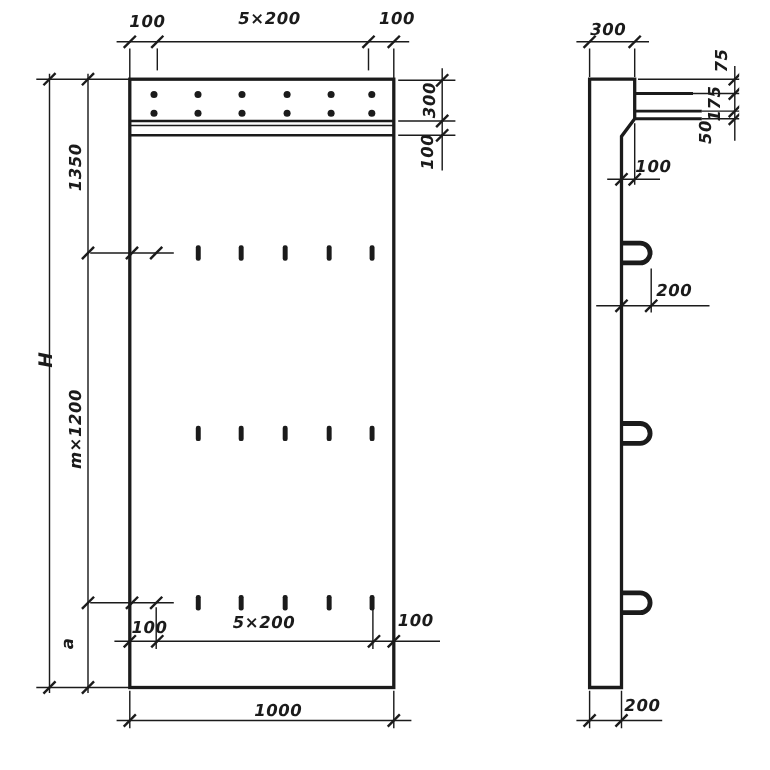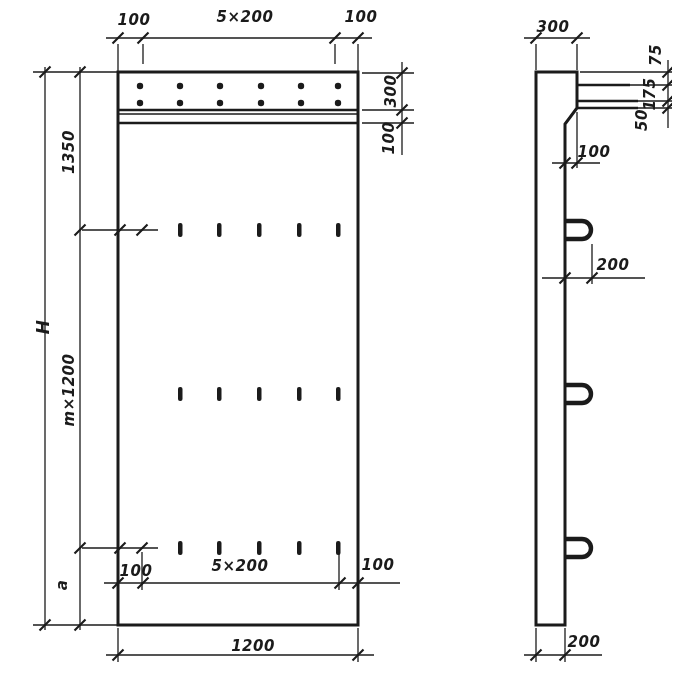--- a/index.html
+++ b/index.html
@@ -198,21 +198,21 @@
   <div class="lbl v" style="left:389px; top:138px;">100</div>
 
   <div class="lbl v big" style="left:43px; top:327px;">H</div>
   <div class="lbl v" style="left:69px; top:152px;">1350</div>
   <div class="lbl v" style="left:69px; top:390px;">m×1200</div>
   <div class="lbl v" style="left:62px; top:585px;">a</div>
 
   <div class="lbl" style="left:136px; top:571px;">100</div>
   <div class="lbl" style="left:240px; top:566px;">5×200</div>
   <div class="lbl" style="left:378px; top:565px;">100</div>
-  <div class="lbl" style="left:253px; top:646px;">1200</div>
+  <div class="lbl" style="left:253px; top:646px;">1000</div>
 
   <div class="lbl" style="left:553px; top:27px;">300</div>
   <div class="lbl v" style="left:656px; top:55px;">75</div>
   <div class="lbl v" style="left:650px; top:94px;">175</div>
   <div class="lbl v" style="left:642px; top:120px;">50</div>
   <div class="lbl" style="left:594px; top:152px;">100</div>
   <div class="lbl" style="left:613px; top:265px;">200</div>
   <div class="lbl" style="left:584px; top:642px;">200</div>
 
 </div>

